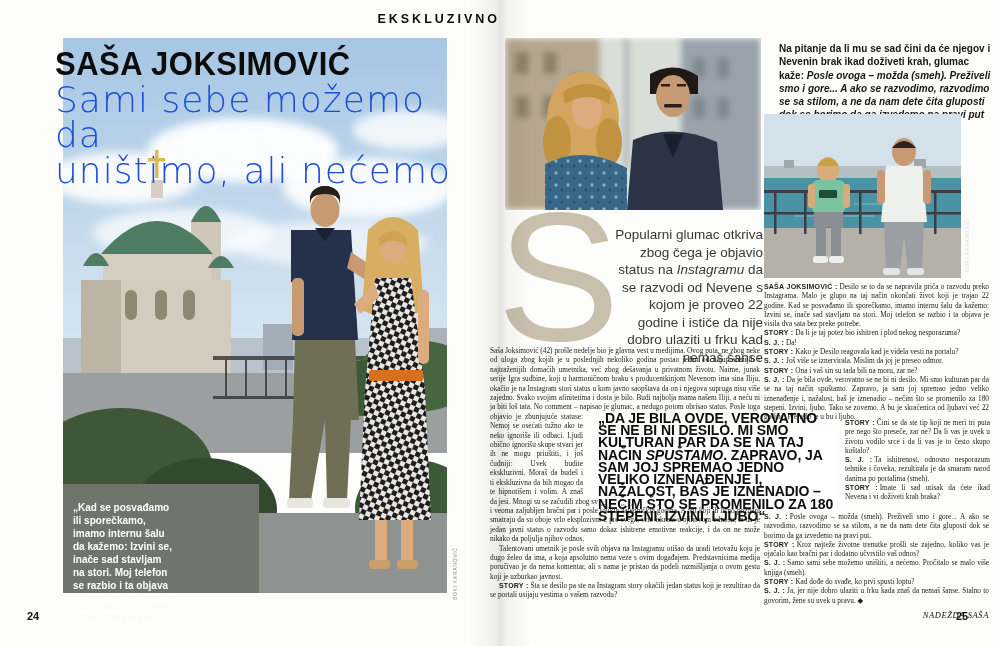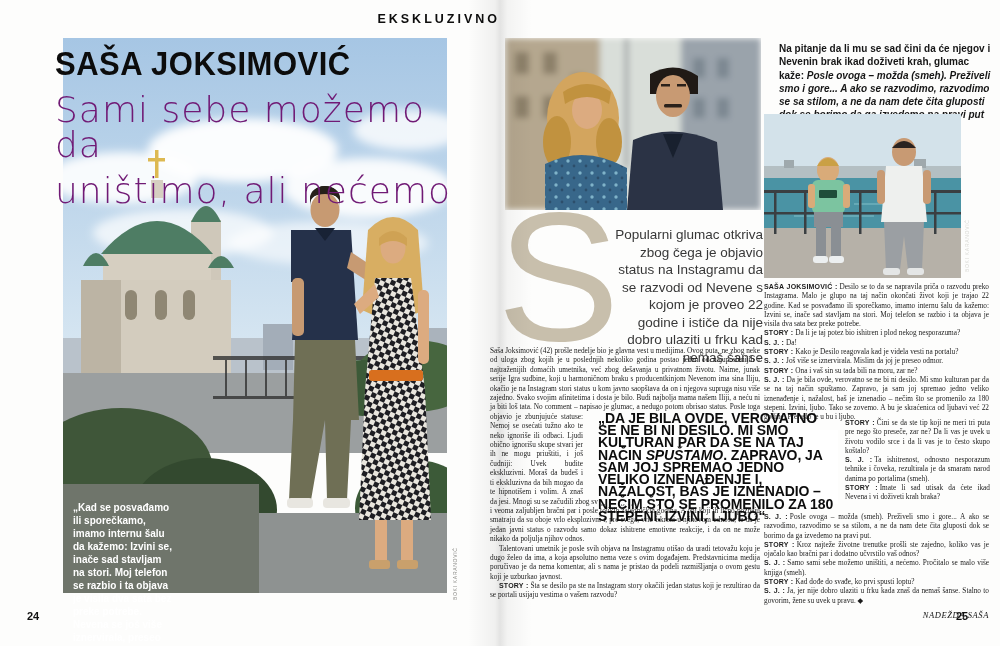--- a/index.html
+++ b/index.html
@@ -6,42 +6,42 @@
   .spread{position:relative;width:1000px;height:646px;background:#fdfdfc;overflow:hidden;
           font-family:"Liberation Sans",sans-serif;color:#141414;}
   
   .kicker{position:absolute;left:0;top:12px;width:500px;text-align:right;
           font-weight:700;font-size:12.5px;letter-spacing:3px;color:#0d0d0d;}
   .photo-main{position:absolute;left:63px;top:38px;width:384px;height:555px;overflow:hidden;}
   .photo-main svg{display:block;}
   .headline{position:absolute;left:55px;top:46px;width:400px;text-align:left;z-index:3;}
   .headline-name{font-size:31px;font-weight:700;letter-spacing:0.5px;color:#0c0c0c;transform:scaleY(1.08);}
   .headline-sub{font-family:"DejaVu Sans","Liberation Sans",sans-serif;font-weight:200;
-                font-size:36px;line-height:0.98;color:#701a75;letter-spacing:1px;margin-top:10px;}
+                font-size:36px;line-height:0.98;color:#1d4ed8;letter-spacing:1px;margin-top:0;}
   .photo-caption-left{position:absolute;left:73px;top:501px;width:102px;color:#ffffff;
           font-weight:700;font-size:10px;line-height:1.3;z-index:3;}
   .credit-v{position:absolute;font-size:5px;letter-spacing:0.7px;color:#8a8a86;
           transform:rotate(-90deg);transform-origin:left top;white-space:nowrap;}
   .credit-left{left:452px;top:600px;}
   .credit-right{left:964px;top:272px;color:#d9d9d4;}
   .pagenum{position:absolute;font-weight:700;font-size:11px;color:#111;}
   .pn-left{left:27px;top:610px;}
   .pn-right{left:956px;top:610px;}
   
   .caption-right{position:absolute;left:779px;top:42px;width:213px;font-size:10px;
           font-weight:700;line-height:1.33;color:#161616;}
   .caption-right .quote{font-style:italic;}
   .photo-couple{position:absolute;left:505px;top:38px;width:256px;height:172px;overflow:hidden;}
   .photo-boy{position:absolute;left:764px;top:114px;width:197px;height:164px;overflow:hidden;}
   
   .dropcap{position:absolute;left:497px;top:206px;font-size:184px;line-height:140px;
           font-weight:400;color:#c8bfac;z-index:1;}
   .lead{position:absolute;left:606px;top:226px;width:157px;text-align:right;font-size:13.5px;
           line-height:17.5px;color:#383838;z-index:2;}
-  .lead .it{}
+  .lead .it{font-style:italic;}
   .col-left{position:absolute;left:490px;top:346px;width:270px;font-family:"Liberation Serif",serif;
           font-size:7.3px;line-height:9.4px;text-align:justify;color:#1b1b1b;z-index:2;}
   .col-left p{margin:0;}
   .col-left p + p{text-indent:9px;}
   .pq-spacer{float:right;width:170px;height:76px;margin:2px 0 3px 7px;}
   .pullquote{position:absolute;left:598px;top:430px;width:240px;height:74px;background:#ffffff;
           display:flex;align-items:center;justify-content:center;
           font-weight:700;font-size:14px;line-height:12.3px;letter-spacing:-0.1px;color:#0c0c0c;z-index:4;}
   .pullquote .it{font-style:italic;}
   .col-a{position:absolute;left:764px;top:282px;width:225px;z-index:2;}

